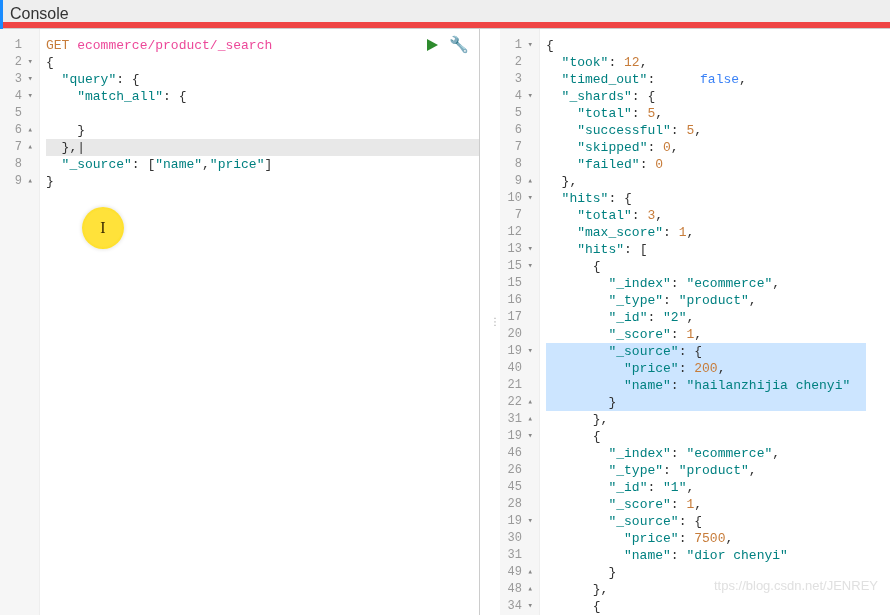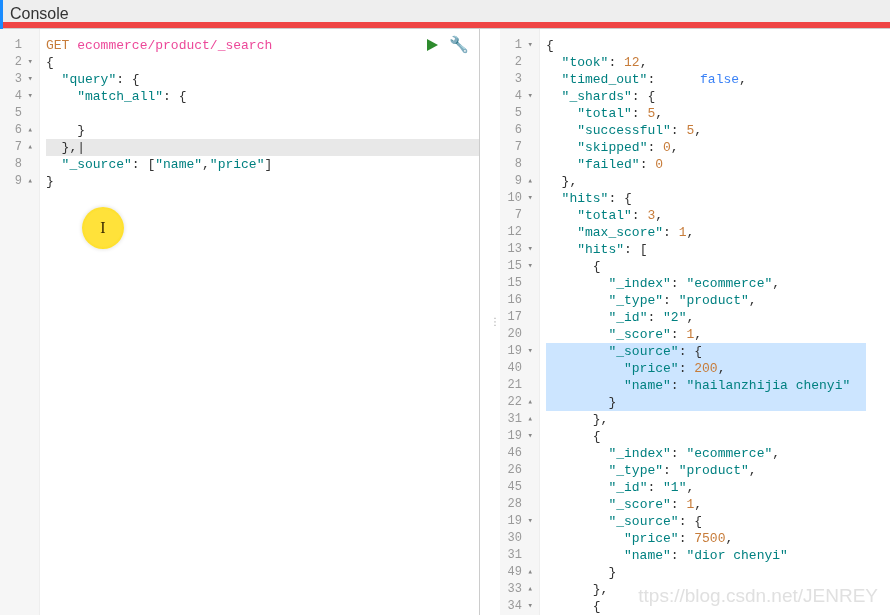--- a/index.html
+++ b/index.html
@@ -133,24 +133,24 @@
       box-shadow: 0 0 4px rgba(0,0,0,0.15);
     }
     .yellow-circle .ibeam {
       font-family: serif;
       font-size: 16px;
       color: #3a2a00;
     }
     .watermark {
       position: absolute;
       right: 12px;
-      bottom: 8px;
+      bottom: 22px;
       color: #e0e0e0;
       font-family: Arial, sans-serif;
-      font-size: 19px;
+      font-size: 13px;
       pointer-events: none;
     }
     .left-border { position:absolute; left:0; top:0; bottom:0; width:3px; background:#1a8cff; }
   </style>
 </head>
 <body>
 
 <div class="left-border"></div>
 
 <div class="console-header">
@@ -340,21 +340,21 @@
           </div>
           <div class="ln">
             <span>31</span>
             <span class="fold"></span>
           </div>
           <div class="ln">
             <span>49</span>
             <span class="fold">▴</span>
           </div>
           <div class="ln">
-            <span>33</span>
+            <span>48</span>
             <span class="fold">▴</span>
           </div>
           <div class="ln">
             <span>34</span>
             <span class="fold">▾</span>
           </div>
         </div>
       <div class="code" id="res-code"><div class="code-line"><span class="punct">{</span></div><div class="code-line"><span class="punct">  </span><span class="key">"took"</span><span class="punct">: </span><span class="number">12</span><span class="punct">,</span></div><div class="code-line"><span class="punct">  </span><span class="key">"timed_out"</span><span class="punct">: </span><span class="bool">false</span><span class="punct">,</span></div><div class="code-line"><span class="punct">  </span><span class="key">"_shards"</span><span class="punct">: {</span></div><div class="code-line"><span class="punct">    </span><span class="key">"total"</span><span class="punct">: </span><span class="number">5</span><span class="punct">,</span></div><div class="code-line"><span class="punct">    </span><span class="key">"successful"</span><span class="punct">: </span><span class="number">5</span><span class="punct">,</span></div><div class="code-line"><span class="punct">    </span><span class="key">"skipped"</span><span class="punct">: </span><span class="number">0</span><span class="punct">,</span></div><div class="code-line"><span class="punct">    </span><span class="key">"failed"</span><span class="punct">: </span><span class="number">0</span></div><div class="code-line"><span class="punct">  },</span></div><div class="code-line"><span class="punct">  </span><span class="key">"hits"</span><span class="punct">: {</span></div><div class="code-line"><span class="punct">    </span><span class="key">"total"</span><span class="punct">: </span><span class="number">3</span><span class="punct">,</span></div><div class="code-line"><span class="punct">    </span><span class="key">"max_score"</span><span class="punct">: </span><span class="number">1</span><span class="punct">,</span></div><div class="code-line"><span class="punct">    </span><span class="key">"hits"</span><span class="punct">: [</span></div><div class="code-line"><span class="punct">      {</span></div><div class="code-line"><span class="punct">        </span><span class="key">"_index"</span><span class="punct">: </span><span class="string">"ecommerce"</span><span class="punct">,</span></div><div class="code-line"><span class="punct">        </span><span class="key">"_type"</span><span class="punct">: </span><span class="string">"product"</span><span class="punct">,</span></div><div class="code-line"><span class="punct">        </span><span class="key">"_id"</span><span class="punct">: </span><span class="string">"2"</span><span class="punct">,</span></div><div class="code-line"><span class="punct">        </span><span class="key">"_score"</span><span class="punct">: </span><span class="number">1</span><span class="punct">,</span></div><div class="code-line"><div class="selected-bg" style="left: 0px; top: 0px; height: 17px; width: 320px;"></div><span class="punct">        </span><span class="key">"_source"</span><span class="punct">: {</span></div><div class="code-line"><div class="selected-bg" style="left: 0px; top: 0px; height: 17px; width: 320px;"></div><span class="punct">          </span><span class="key">"price"</span><span class="punct">: </span><span class="number">200</span><span class="punct">,</span></div><div class="code-line"><div class="selected-bg" style="left: 0px; top: 0px; height: 17px; width: 320px;"></div><span class="punct">          </span><span class="key">"name"</span><span class="punct">: </span><span class="string">"hailanzhijia chenyi"</span></div><div class="code-line"><div class="selected-bg" style="left: 0px; top: 0px; height: 17px; width: 320px;"></div><span class="punct">        }</span></div><div class="code-line"><span class="punct">      },</span></div><div class="code-line"><span class="punct">      {</span></div><div class="code-line"><span class="punct">        </span><span class="key">"_index"</span><span class="punct">: </span><span class="string">"ecommerce"</span><span class="punct">,</span></div><div class="code-line"><span class="punct">        </span><span class="key">"_type"</span><span class="punct">: </span><span class="string">"product"</span><span class="punct">,</span></div><div class="code-line"><span class="punct">        </span><span class="key">"_id"</span><span class="punct">: </span><span class="string">"1"</span><span class="punct">,</span></div><div class="code-line"><span class="punct">        </span><span class="key">"_score"</span><span class="punct">: </span><span class="number">1</span><span class="punct">,</span></div><div class="code-line"><span class="punct">        </span><span class="key">"_source"</span><span class="punct">: {</span></div><div class="code-line"><span class="punct">          </span><span class="key">"price"</span><span class="punct">: </span><span class="number">7500</span><span class="punct">,</span></div><div class="code-line"><span class="punct">          </span><span class="key">"name"</span><span class="punct">: </span><span class="string">"dior chenyi"</span></div><div class="code-line"><span class="punct">        }</span></div><div class="code-line"><span class="punct">      },</span></div><div class="code-line"><span class="punct">      {</span></div></div>
     </div>
   </div>

